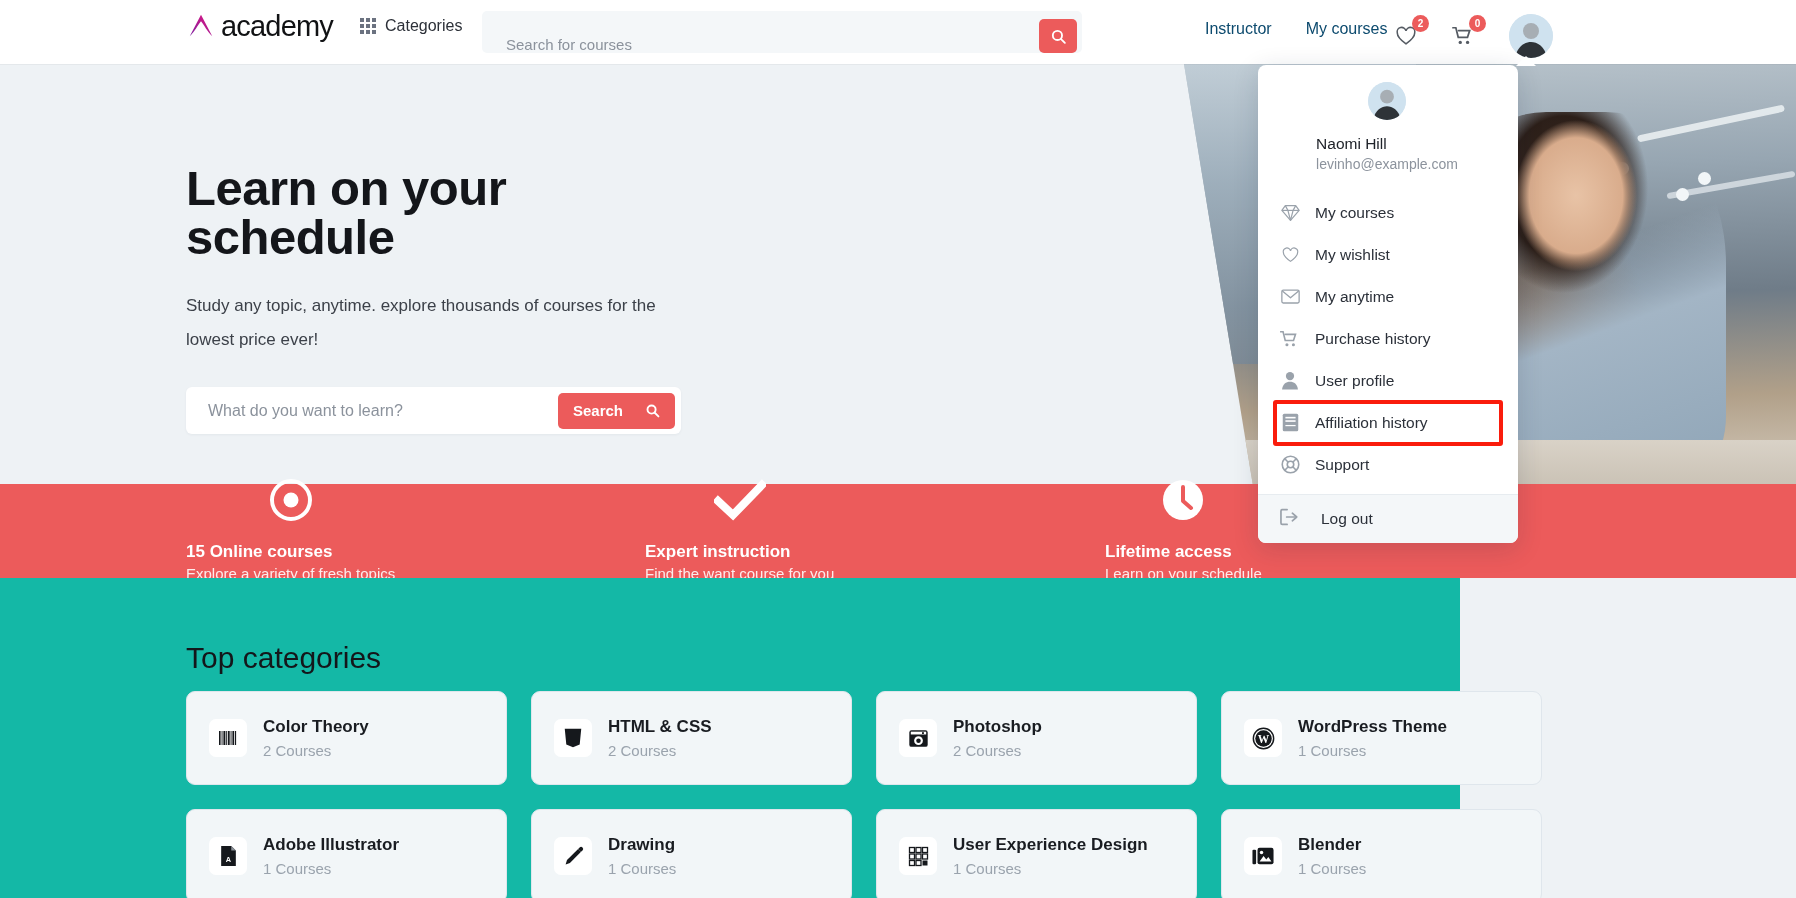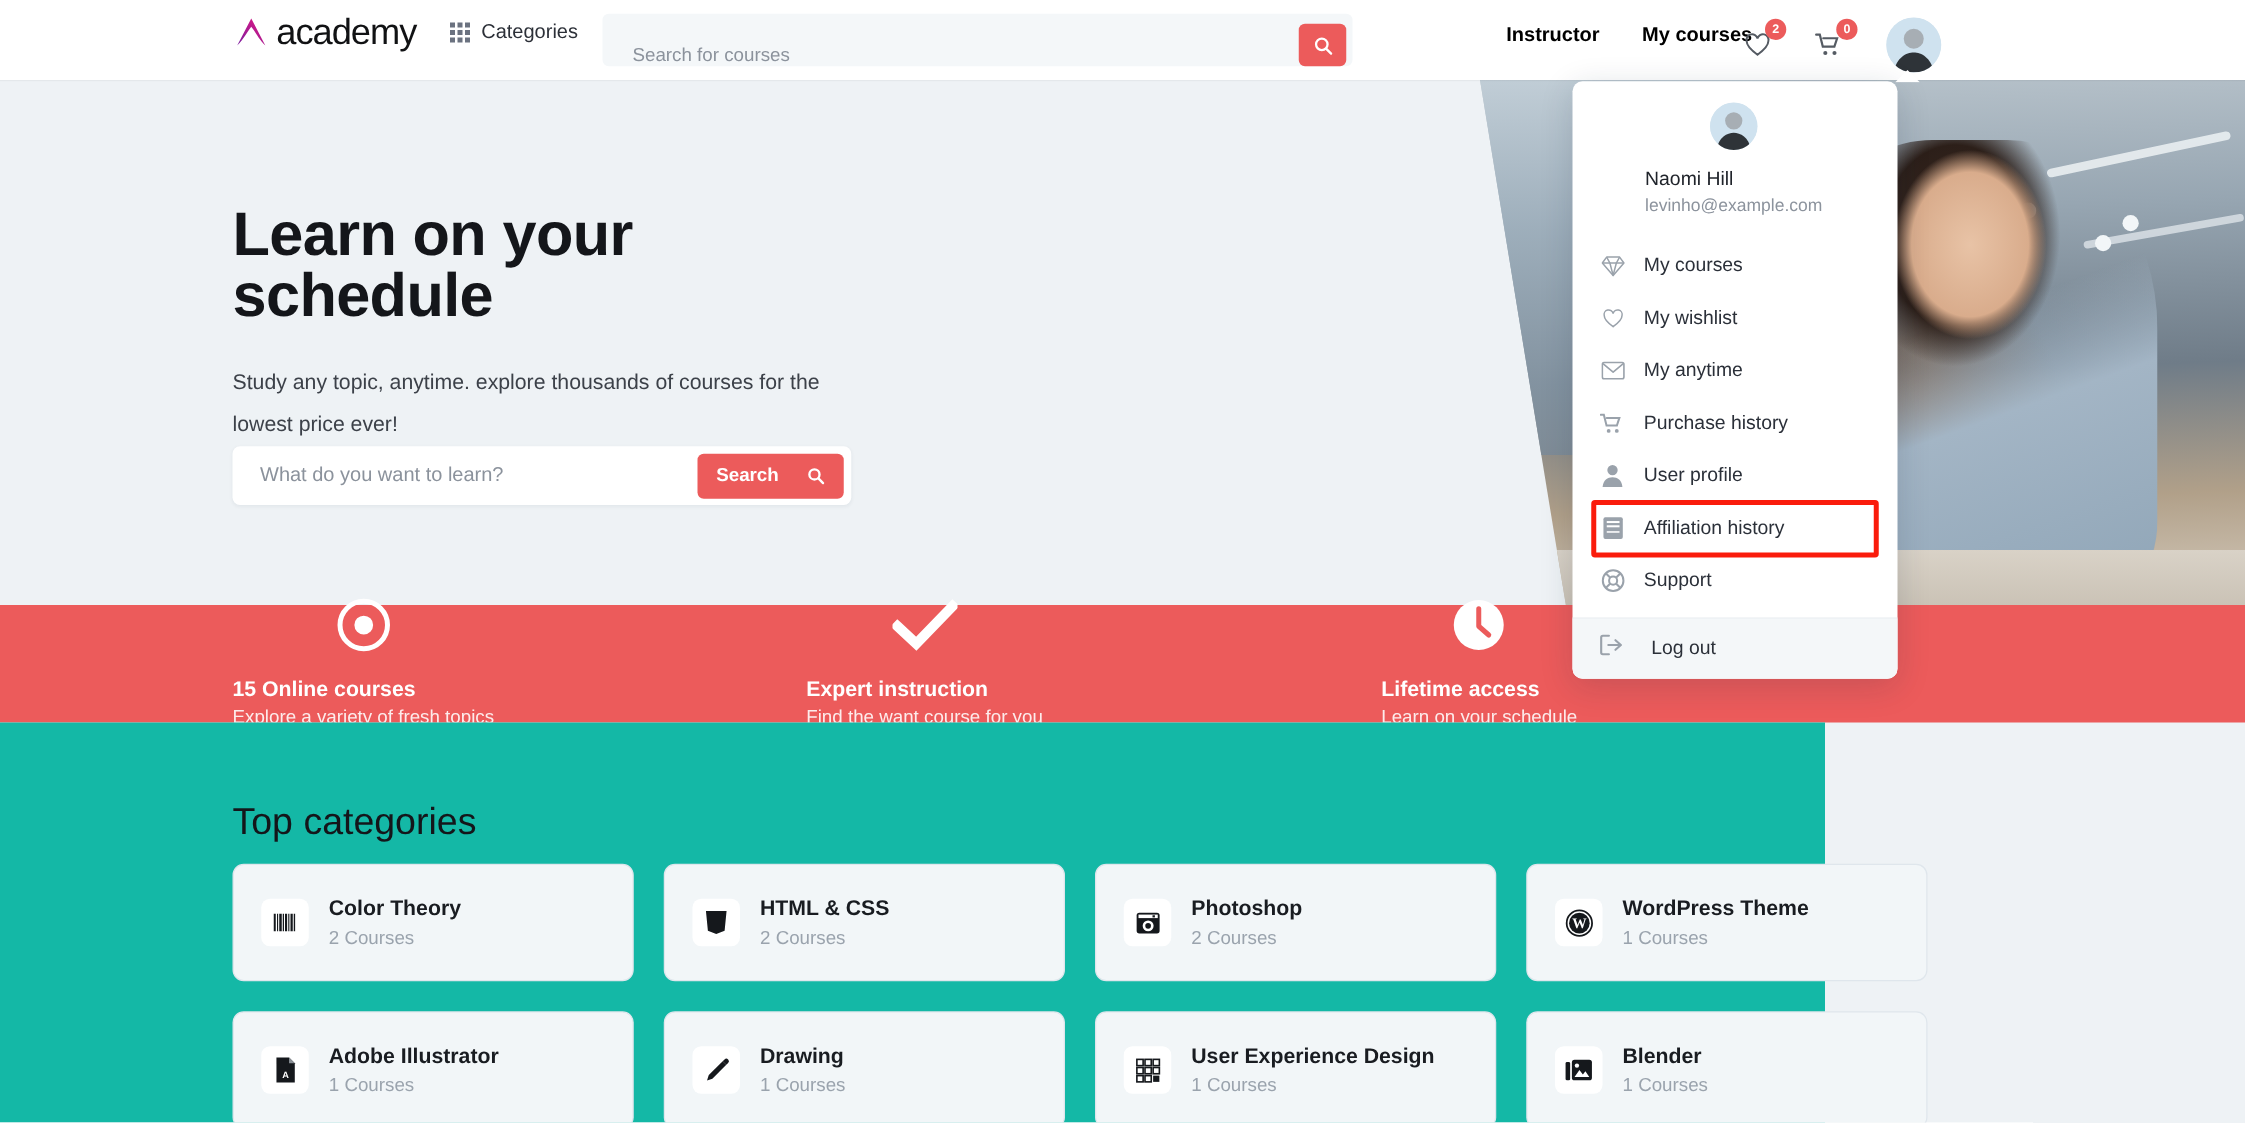--- a/index.html
+++ b/index.html
@@ -40,21 +40,21 @@
     font-family: "Liberation Sans", sans-serif;
   }
   .nav-search input::placeholder { color: #8b929c; }
   .nav-search-btn {
     width: 38px; height: 34px; margin-right: 5px; background: #ec5b5b;
     border-radius: 5px; display: flex; align-items: center; justify-content: center;
     border: none; cursor: pointer;
   }
 
   .nav-links { position: absolute; left: 1205px; top: 20px; display: flex; gap: 34px; }
-  .nav-links a { font-size: 16px; color: #000000; text-decoration: none; cursor: pointer; font-weight: bold; }
+  .nav-links a { font-size: 16px; color: #0c4a6e; text-decoration: none; cursor: pointer; }
 
   .nav-icons { position: absolute; left: 1392px; top: 14px; display: flex; align-items: center; gap: 29px; }
   .nav-icon-btn { position: relative; width: 28px; height: 28px; display: flex; align-items: center; justify-content: center; cursor: pointer; }
   .badge {
     position: absolute; top: -7px; right: -9px; min-width: 17px; height: 17px;
     background: #ec5b5b; color: #fff; border-radius: 50%;
     font-size: 10px; font-weight: 600; display: flex; align-items: center; justify-content: center;
     padding: 0 2px;
   }
   .avatar-btn {
@@ -105,21 +105,21 @@
     opacity: .85;
   }
   .hero-photo .ph-lamp1 { position: absolute; left: 540px; top: 56px; width: 150px; height: 7px; background: #e9eef1; transform: rotate(-12deg); border-radius: 4px; opacity: .9; }
   .hero-photo .ph-lamp2 { position: absolute; left: 570px; top: 118px; width: 130px; height: 6px; background: #dde4e9; transform: rotate(-10deg); border-radius: 4px; opacity: .8; }
   .hero-photo .ph-dot { position: absolute; width: 13px; height: 13px; border-radius: 50%; background: #f2f6f8; }
 
   .hero-content { position: absolute; left: 186px; top: 100px; width: 520px; }
   .hero-title { font-size: 49px; font-weight: bold; color: #14161a; line-height: 1.0; letter-spacing: -0.5px; }
   .hero-sub { margin-top: 27px; font-size: 17px; color: #3c4149; line-height: 2.0; max-width: 480px; }
   .hero-search {
-    width: 495px; height: 47px; background: #ffffff;
+    margin-top: 30px; width: 495px; height: 47px; background: #ffffff;
     border-radius: 6px; display: flex; align-items: center; padding-right: 6px;
     box-shadow: 0 1px 3px rgba(15,30,50,0.05);
   }
   .hero-search input {
     flex: 1; border: none; outline: none; background: transparent;
     font-size: 16px; color: #3b4048; padding-left: 22px;
     font-family: "Liberation Sans", sans-serif;
   }
   .hero-search input::placeholder { color: #8b929c; }
   .hero-search-btn {

